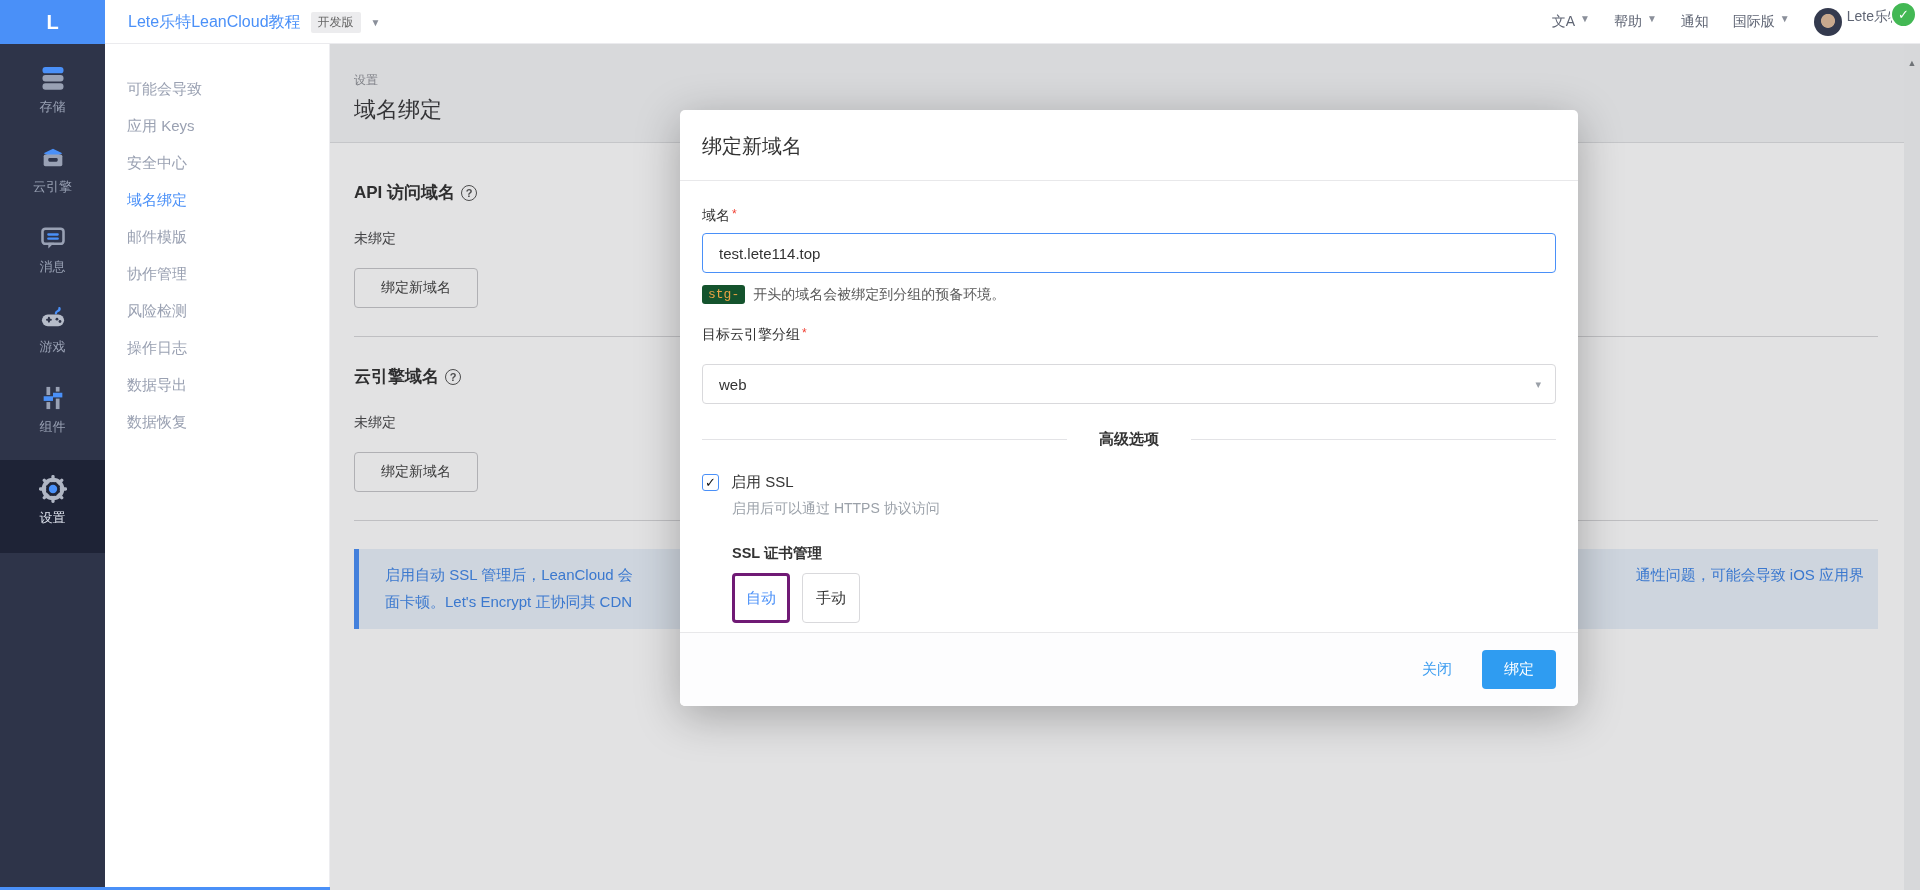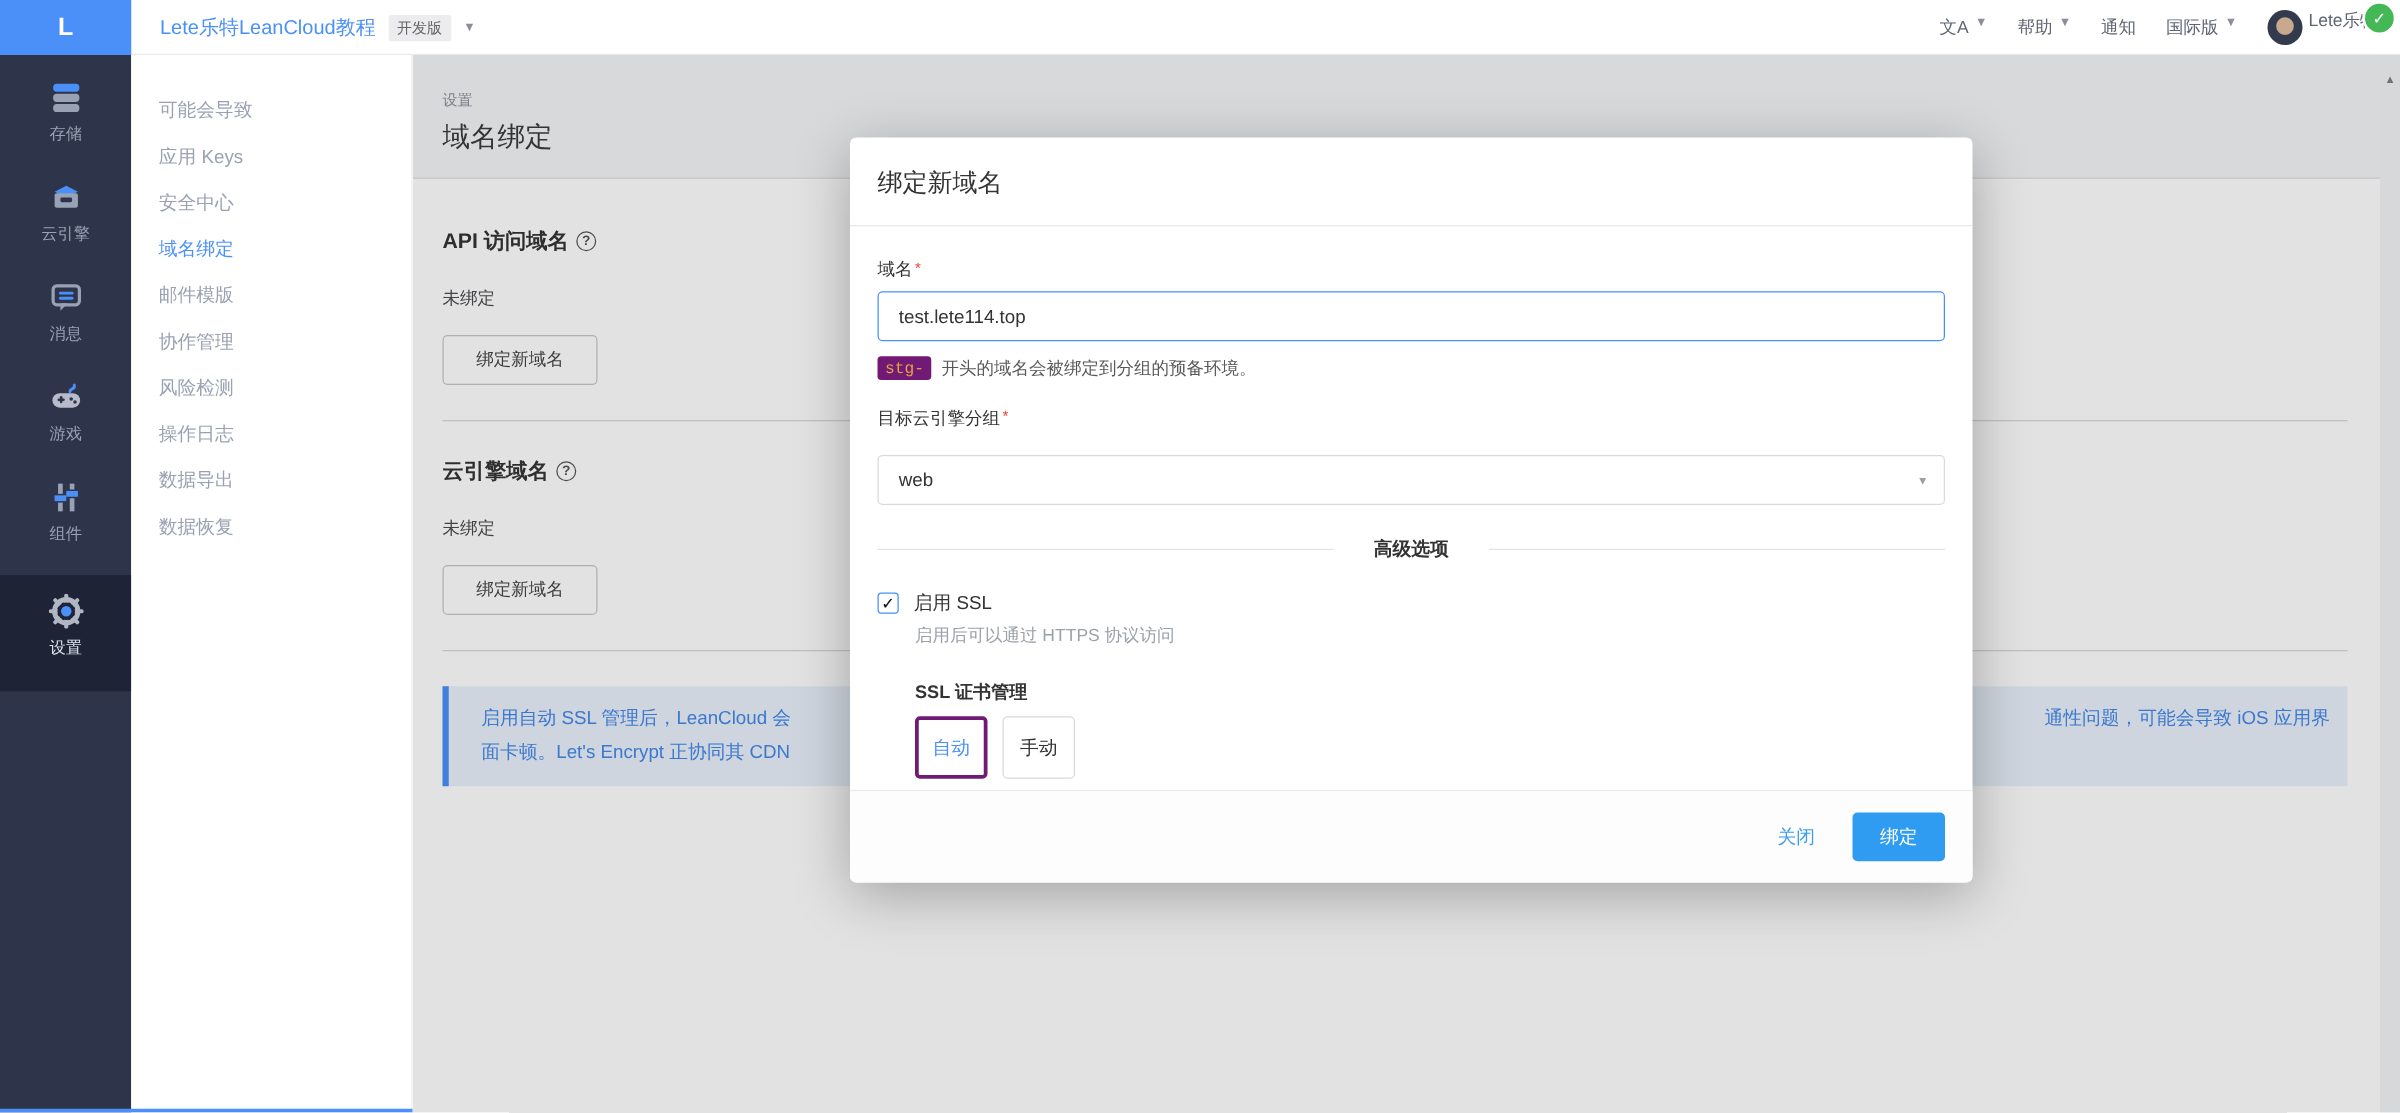--- a/index.html
+++ b/index.html
@@ -52,21 +52,21 @@
 
   
   .modal { position:absolute; left:680px; top:110px; width:898px; height:596px; background:#fff; border-radius:5px; box-shadow:0 10px 45px rgba(0,0,0,0.28); z-index:100; }
   .modal-header { padding:23px 22px 20px 22px; border-bottom:1px solid #e8e8ea; }
   .modal-title { font-size:20px; color:#333; font-weight:500; }
   .modal-body { padding:26px 22px 0 22px; }
   .field-label { font-size:14px; color:#333; font-weight:500; }
   .req { color:#f04134; font-size:12px; vertical-align:top; margin-left:2px; }
   .text-input { margin-top:8px; width:100%; height:40px; border:1px solid #4a90f8; border-radius:4px; padding:0 16px; font-size:15px; color:#333; outline:none; font-family:inherit; }
   .stg-row { margin-top:12px; font-size:14px; color:#595959; display:flex; align-items:center; }
-  .stg-badge { font-family:"Liberation Mono","DejaVu Sans Mono",monospace; font-size:13px; color:#e9a244; background:#701a75; padding:2px 6px; border-radius:3px; margin-right:8px; }
+  .stg-badge { font-family:"Liberation Mono","DejaVu Sans Mono",monospace; font-size:13px; color:#e9a244; background:#14532d; padding:2px 6px; border-radius:3px; margin-right:8px; }
   .group-label { margin-top:22px; }
   .select { position:relative; margin-top:20px; width:100%; height:40px; border:1px solid #d9d9dc; border-radius:4px; font-size:15px; color:#333; display:flex; align-items:center; padding:0 16px; cursor:pointer; background:#fff; }
   .select .sel-caret { position:absolute; right:14px; color:#9aa0a8; font-size:11px; }
   .adv-divider { margin-top:26px; display:flex; align-items:center; gap:32px; }
   .adv-divider .line { flex:1; height:1px; background:#e3e3e6; }
   .adv-divider .adv-text { font-size:15px; font-weight:bold; color:#333; }
   .cb-row { margin-top:24px; display:flex; align-items:center; cursor:pointer; }
   .checkbox { width:17px; height:17px; border:1.5px solid #4a90f8; border-radius:3px; display:flex; align-items:center; justify-content:center; font-size:13px; font-weight:bold; color:#111; background:#fff; }
   .cb-label { font-size:15px; color:#333; margin-left:12px; }
   .cb-hint { margin:8px 0 0 30px; font-size:14px; color:#9ba1a9; }

